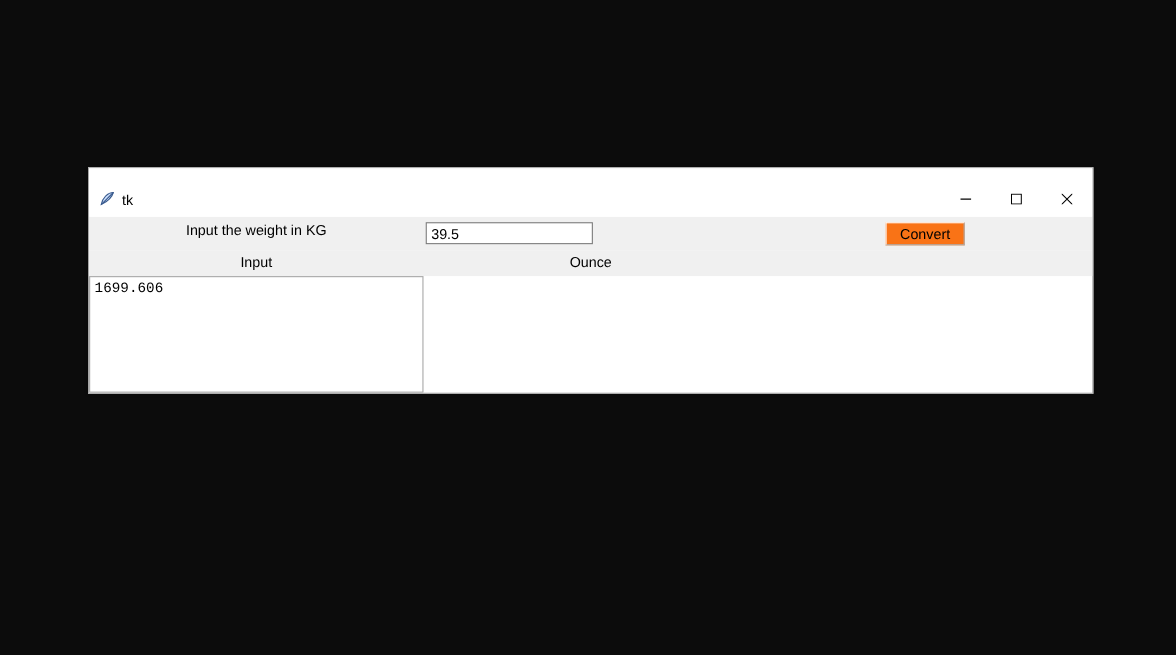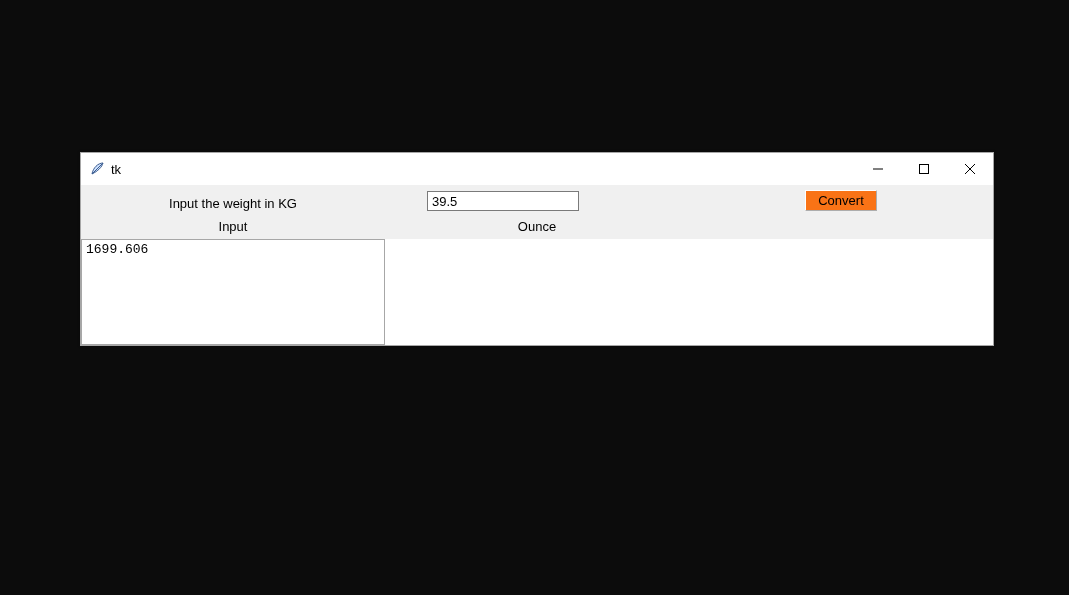--- a/index.html
+++ b/index.html
@@ -19,21 +19,21 @@
     width: 912px;
     background: #ffffff;
     border: 1px solid #a7a7a7;
     box-shadow: 0 0 3px rgba(0,0,0,0.25);
   }
   .titlebar {
     height: 32px;
     background: #ffffff;
     display: flex;
     align-items: center;
-    padding: 0 0 0 8px;
+    padding: 12px 0 0 8px;
     position: relative;
   }
   .titlebar .icon {
     width: 16px;
     height: 16px;
     margin-right: 6px;
     display: inline-flex;
     align-items: center;
     justify-content: center;
   }
@@ -55,39 +55,39 @@
   .grid {
     display: grid;
     grid-template-columns: 1fr 1fr 1fr;
     width: 100%;
   }
   .row1 {
     background: #f0f0f0;
   }
   .row1 .cell {
     display: flex;
-    align-items: flex-end;
+    align-items: flex-start;
     justify-content: center;
     padding: 5px 8px;
   }
   .row1 .label {
     color: #000;
     font-size: 13px;
   }
   .row1 input.entry {
     width: 152px;
     height: 20px;
     border: 1px solid #7a7a7a;
     background: #ffffff;
     font-family: inherit;
     font-size: 13px;
     padding: 0 4px;
     box-sizing: border-box;
   }
-  .row1 .entrycell { justify-content: flex-start; padding-left: 2px; margin-left: 40px;}
+  .row1 .entrycell { justify-content: flex-start; padding-left: 2px;}
   .row1 .btncell { justify-content: center; }
   .row1 button.convert {
     background: #f97316;
     border: 1px solid #adadad;
     border-top-color: #ffffff;
     border-left-color: #ffffff;
     font-family: inherit;
     font-size: 13px;
     padding: 2px 12px;
     cursor: pointer;

